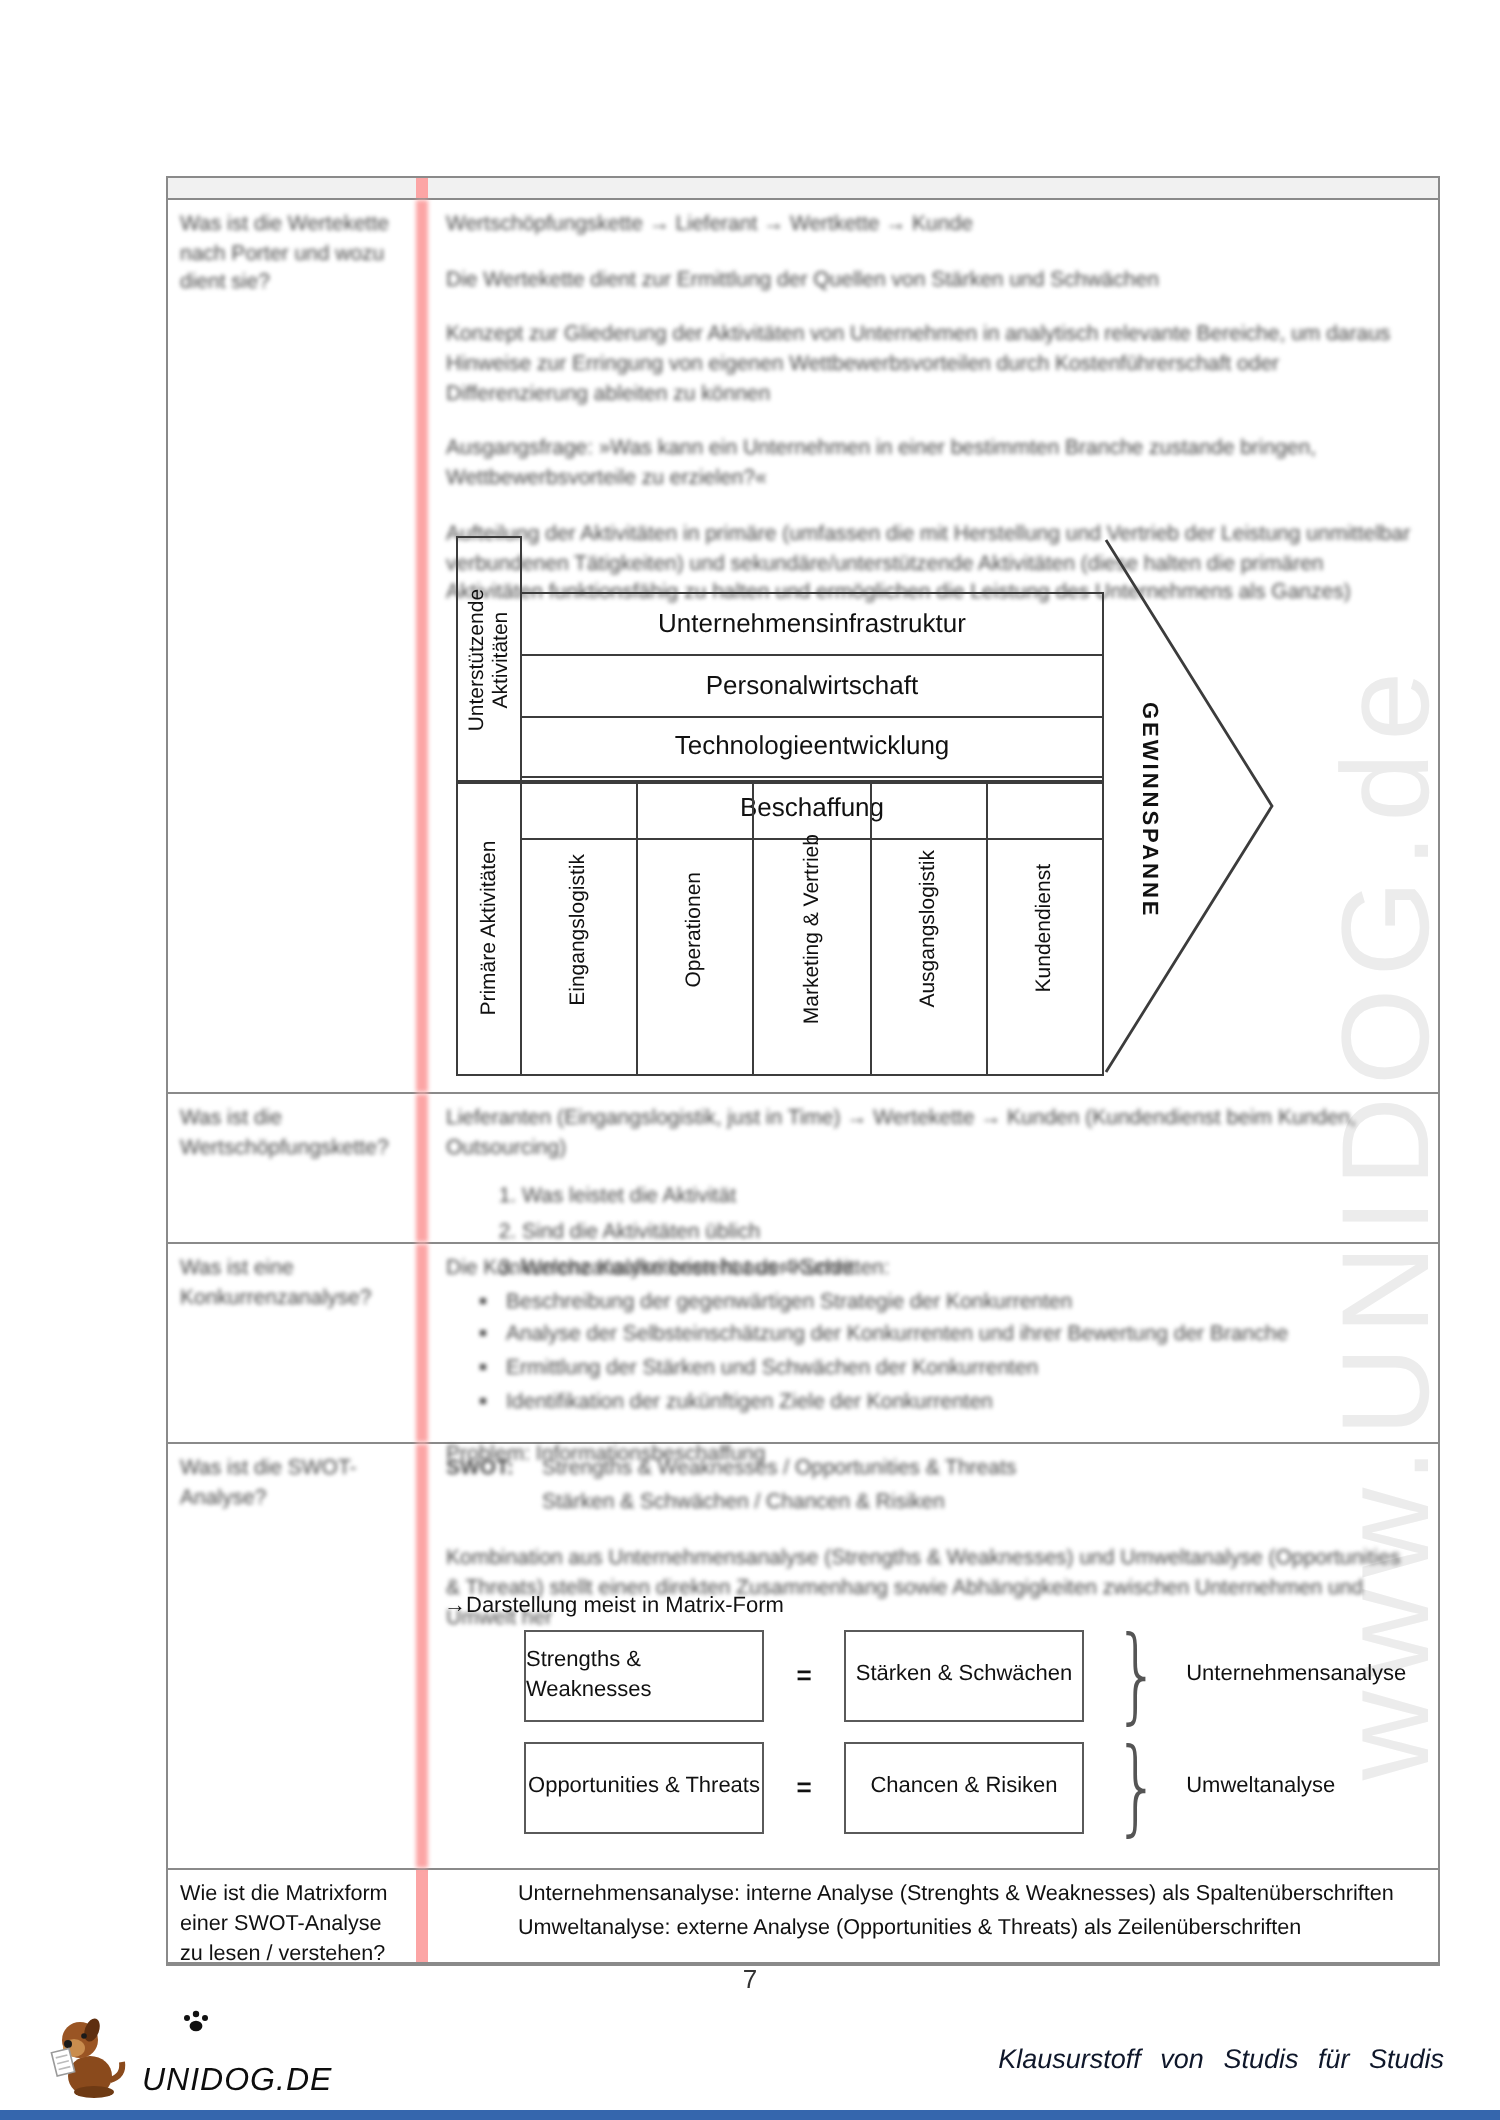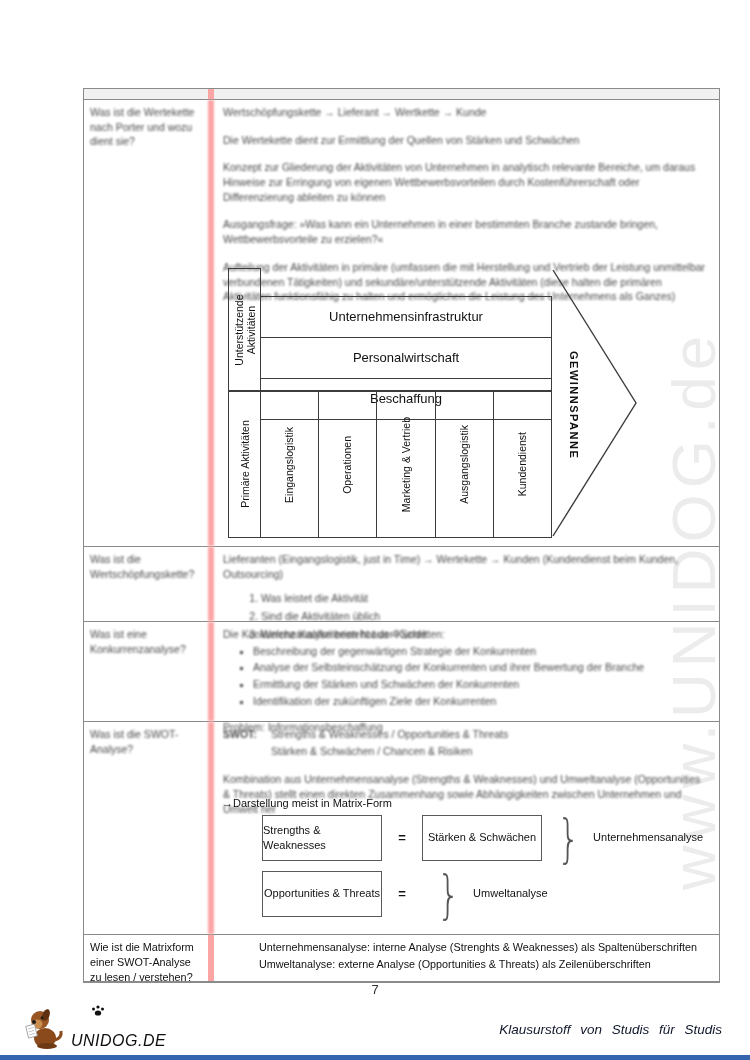--- a/index.html
+++ b/index.html
@@ -110,20 +110,21 @@
         <div class="vc">
           <div class="vc-lab vc-lab-top">
             <div class="rotlab rotw">Unterstützende Aktivitäten</div>
           </div>
           <div class="vc-lab vc-lab-bot">
             <div class="rotlab rotw2">Primäre Aktivitäten</div>
           </div>
           <div class="vc-support">
             <div class="vc-srow">Unternehmensinfrastruktur</div>
             <div class="vc-srow">Personalwirtschaft</div>
+            <div class="vc-srow">Technologieentwicklung</div>
             <div class="vc-srow">Beschaffung</div>
           </div>
           <div class="vc-primary">
             <div class="vc-pcol">
                 <span class="vtext">Eingangslogistik</span>
               </div>
             <div class="vc-pcol">
                 <span class="vtext">Operationen</span>
               </div>
             <div class="vc-pcol">
@@ -191,20 +192,21 @@
           <div class="mrow">
             <div class="sbox">Strengths &amp; Weaknesses</div>
             <div class="eq">=</div>
             <div class="sbox">Stärken &amp;  Schwächen</div>
             <div class="brace">}</div>
             <div class="mlabel">Unternehmensanalyse</div>
           </div>
           <div class="mrow">
             <div class="sbox">Opportunities &amp; Threats</div>
             <div class="eq">=</div>
+            <div class="sbox">Chancen &amp; Risiken</div>
             <div class="brace">}</div>
             <div class="mlabel">Umweltanalyse</div>
           </div>
         </div>
       </div>
     </div>
 
     <div class="qa-row r5">
       <div class="qa-q">Wie ist die Matrixform einer SWOT-Analyse zu lesen / verstehen?</div>
       <div class="qa-a">

